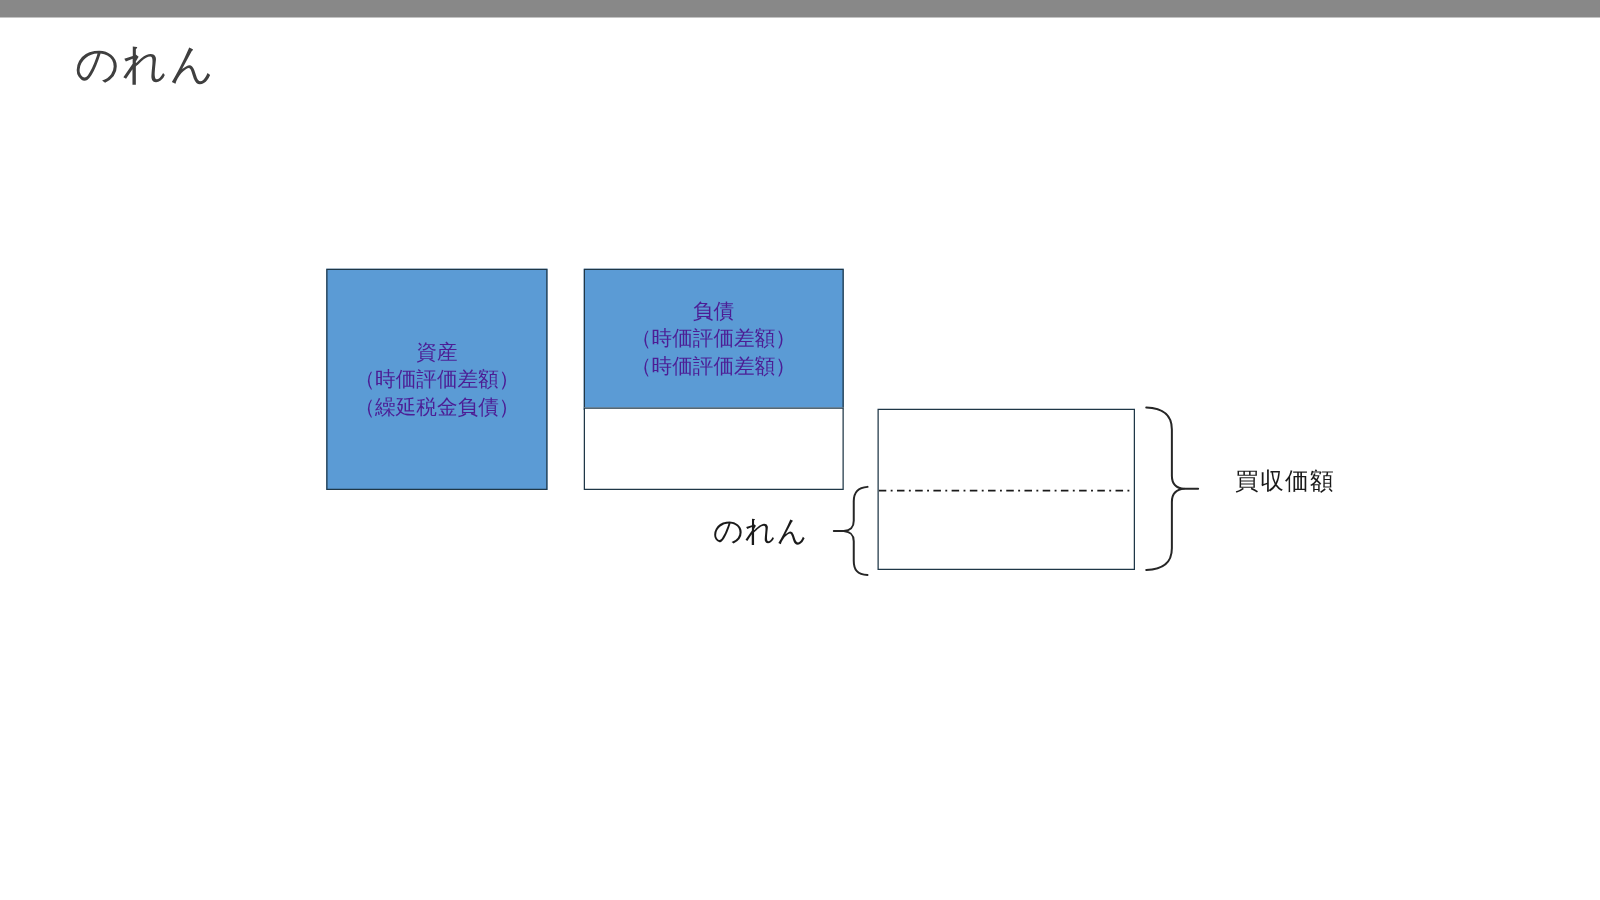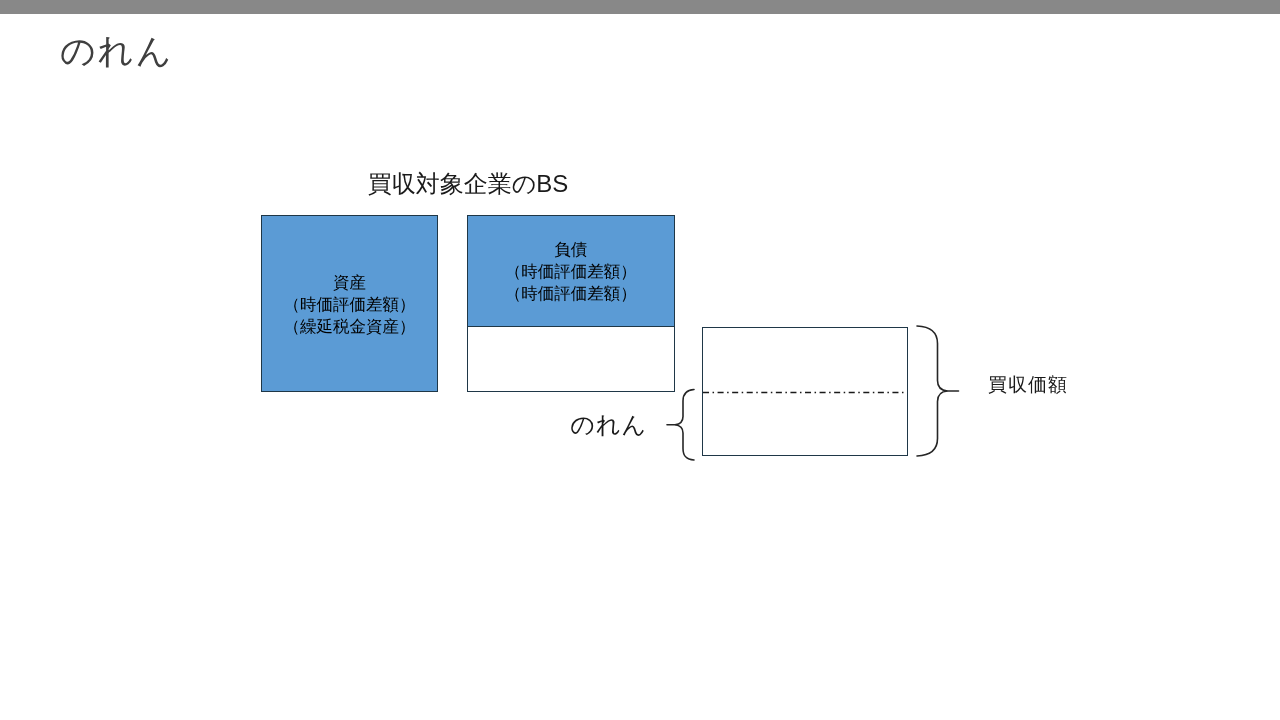--- a/index.html
+++ b/index.html
@@ -29,21 +29,21 @@
     text-align: center;
     font-size: 24px;
     color: #1a1a1a;
   }
   .box {
     position: absolute;
     border: 1.5px solid var(--box-border, #1f3747);
   }
   .box.blue {
     background: var(--box-fill, #5b9bd5);
-    color: #000000;
+    color: #4c1d95;
     display: flex;
     flex-direction: column;
     align-items: center;
     justify-content: center;
     font-size: 16.5px;
     line-height: 22px;
   }
   .box.white { background: #ffffff; }
   .asset-box     { left: 261px; top: 201px; width: 177px; height: 177px; }
   .liability-box { left: 466.5px; top: 201px; width: 208.5px; height: 112.5px; }
@@ -77,26 +77,25 @@
     letter-spacing: 1px;
   }
 </style>
 </head>
 <body>
 
 <div class="slide">
 
   <div class="title">のれん</div>
 
-  <div class="bs-label">買収対象企業のBS</div>
 
   <div class="box blue asset-box">
     <span>資産</span>
     <span>（時価評価差額）</span>
-    <span>（繰延税金資産）</span>
+    <span>（繰延税金負債）</span>
   </div>
 
   <div class="box blue liability-box">
     <span>負債</span>
     <span>（時価評価差額）</span>
     <span>（時価評価差額）</span>
   </div>
 
   <div class="box white net-box"></div>
 

